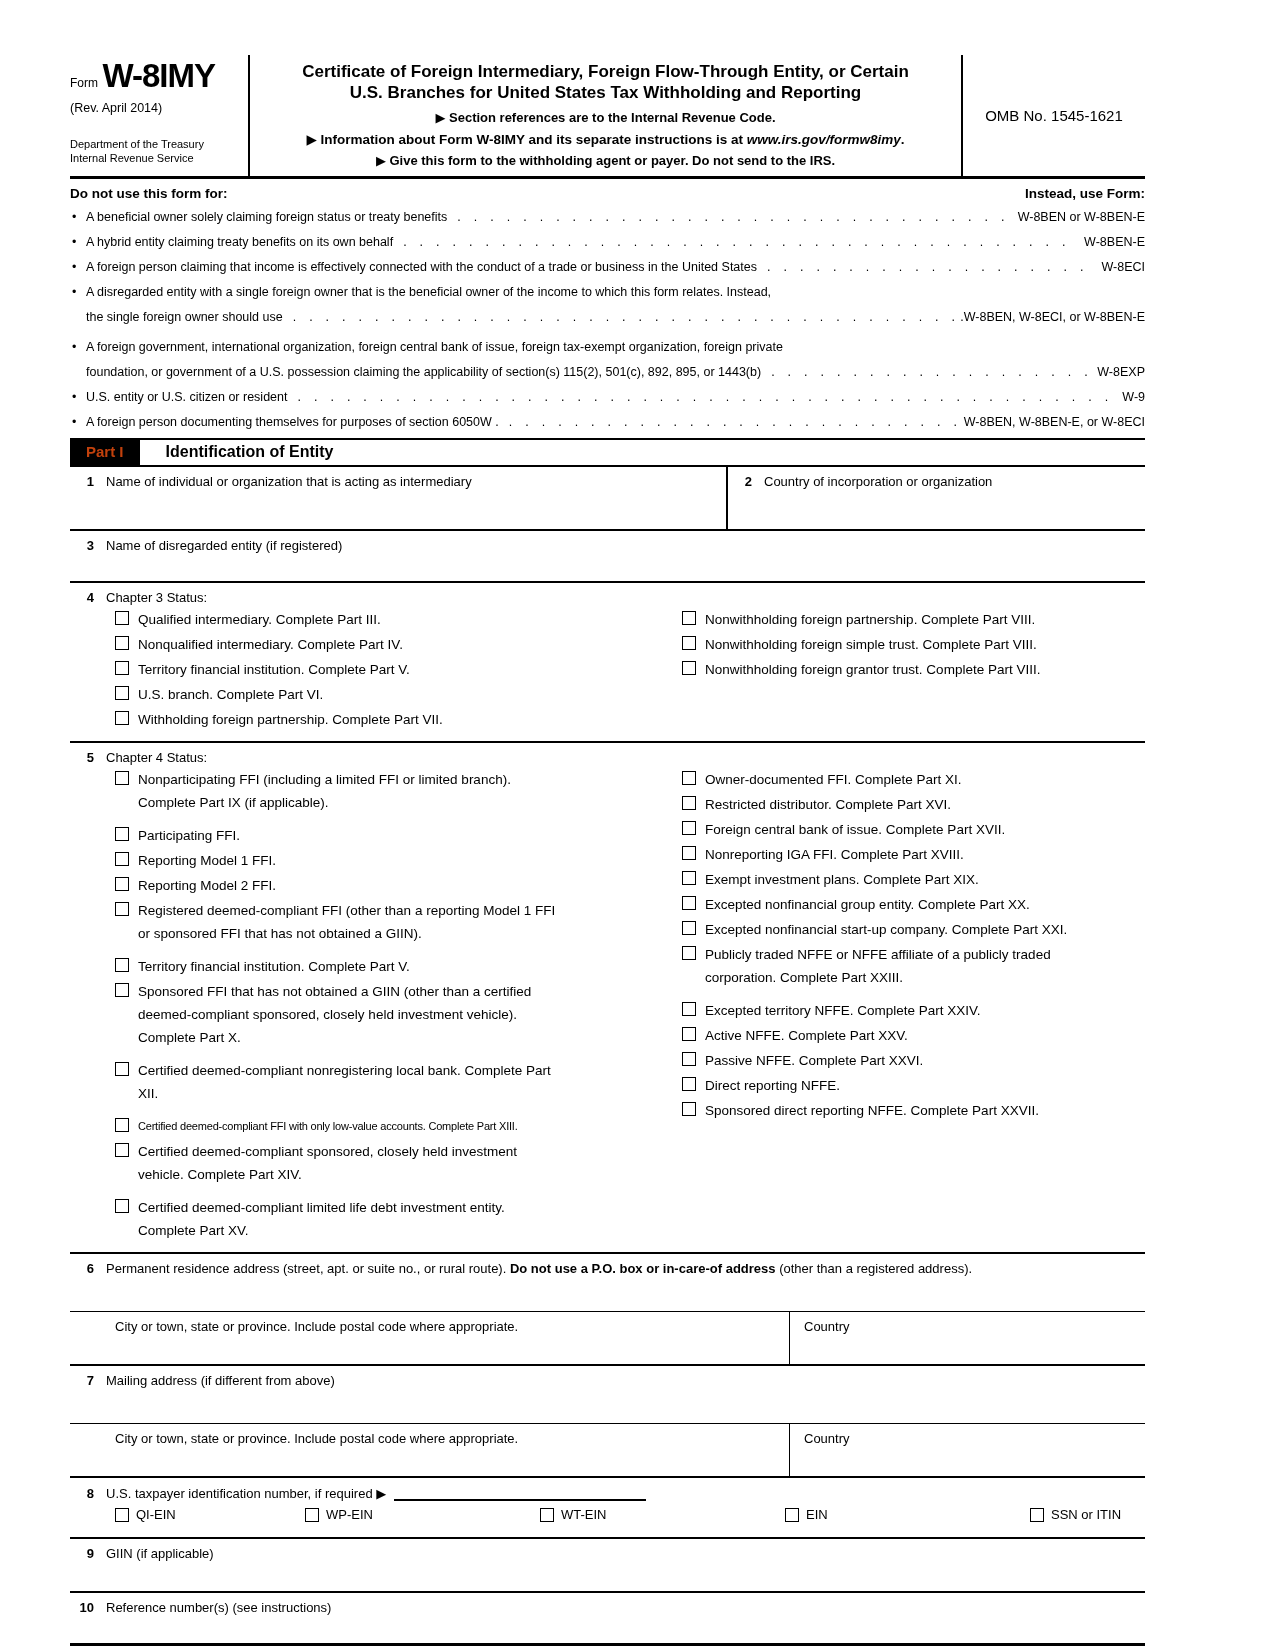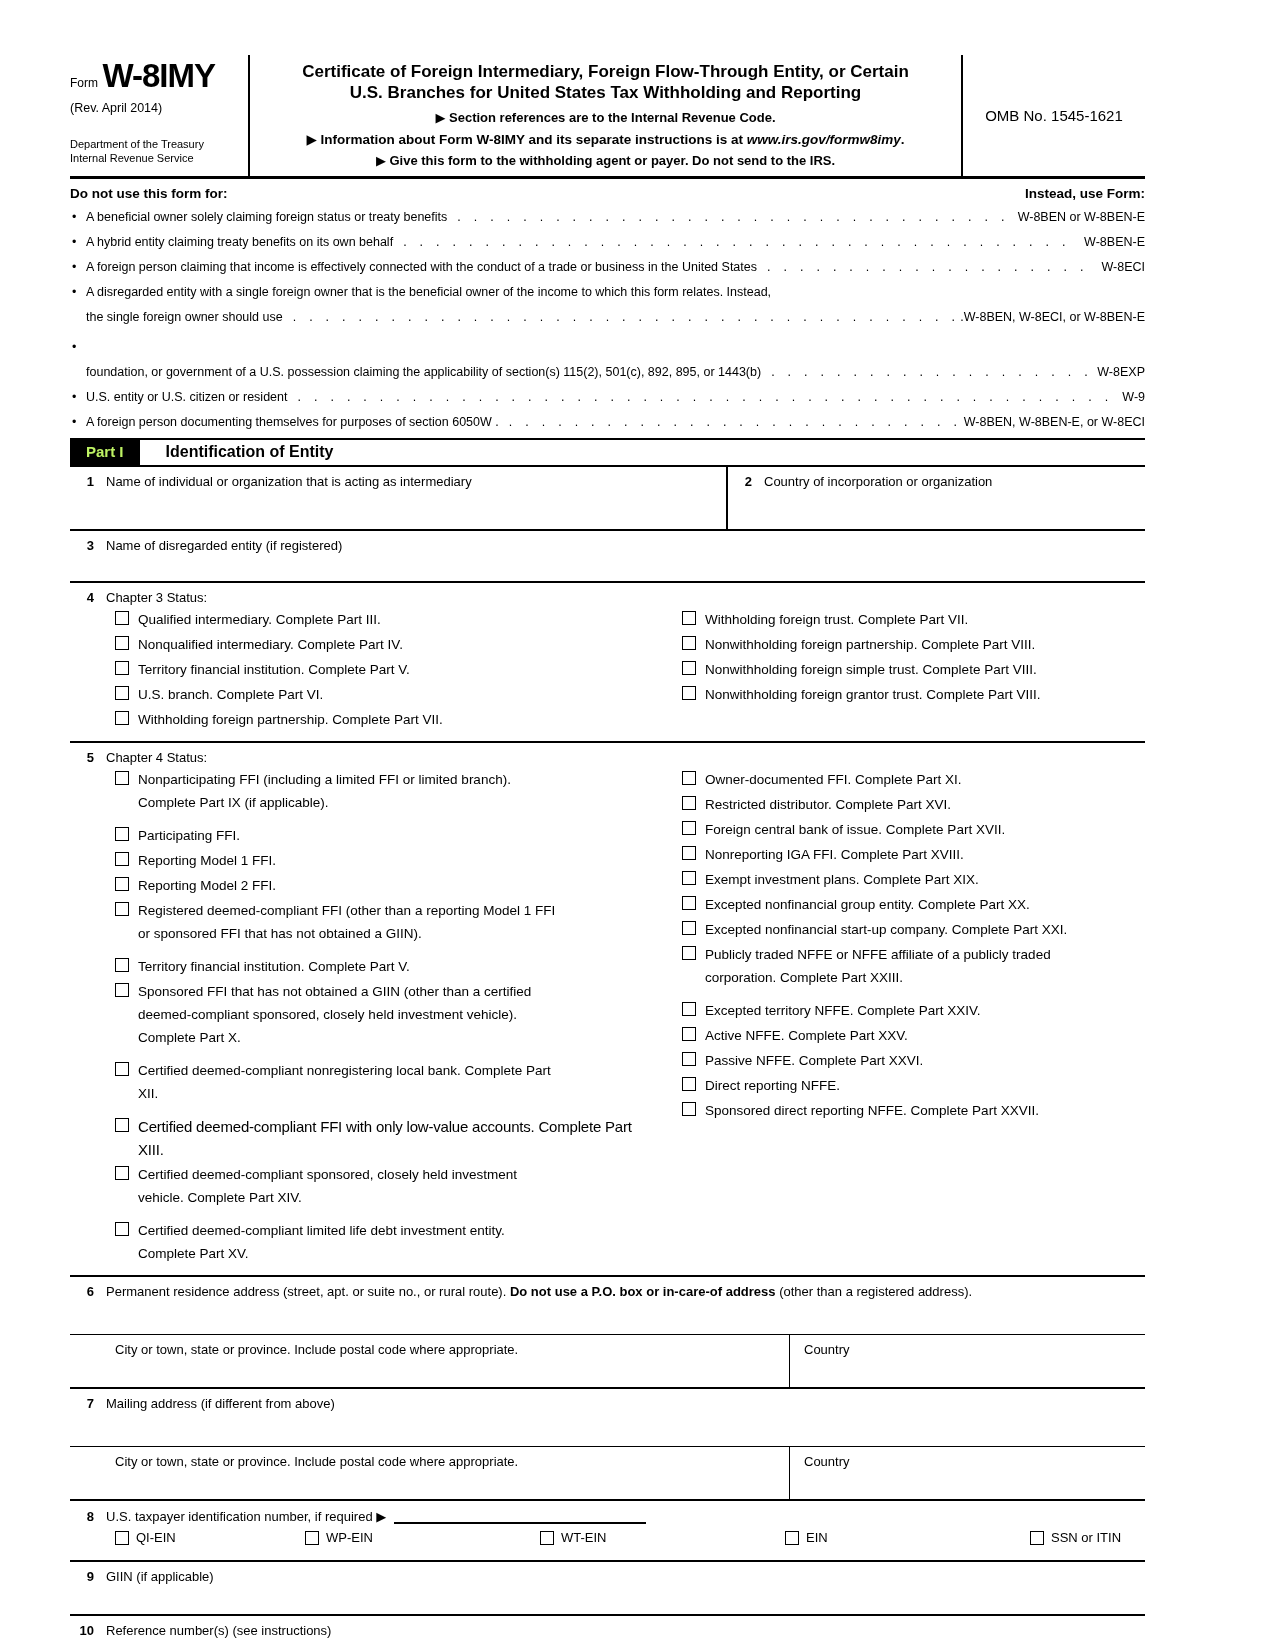--- a/index.html
+++ b/index.html
@@ -30,42 +30,42 @@
   .dnu-row { display:flex; align-items:baseline; }
   .dnu-bullet { width:16px; padding-left:2px; }
   .dnu-cont { padding-left:16px; }
   .dots { flex:1; overflow:hidden; white-space:nowrap; letter-spacing:13px; padding-left:10px; }
   .dots::after { content:"..........................................................................................."; }
   .dnu-form { white-space:nowrap; padding-left:6px; }
   .mt6 { margin-top:5px; }
 
   
   .part-bar { border-top:2px solid #000; border-bottom:2px solid #000; display:flex; align-items:stretch; margin-top:3px; }
-  .part-label { background:#000; color:#bef264; font-weight:bold; font-size:15px; padding:3px 16px 4px 16px; }
+  .part-label { background:#000; color:#c2410c; font-weight:bold; font-size:15px; padding:3px 16px 4px 16px; }
   .part-title { font-weight:bold; font-size:16px; padding:3px 0 4px 26px; }
 
   
   .frow { border-bottom:2px solid #000; }
   .fl { display:flex; font-size:13px; padding-top:7px; }
   .fnum { font-weight:bold; width:24px; padding-left:4px; flex:none; text-align:right; margin-right:12px; }
   .fnum.w2 { padding-left:0; }
   .row12 { display:flex; }
   .cell1 { width:658px; border-right:2px solid #000; padding-bottom:40px; }
   .cell2 { flex:1; }
   .row3 { padding-bottom:28px; }
 
   .chk-section { padding-bottom:8px; }
   .chk-cols { display:flex; margin-top:3px; }
   .col-l { width:600px; flex:none; padding-left:45px; }
   .col-r { flex:1; padding-left:12px; }
   .chk-item { display:flex; align-items:flex-start; margin-bottom:2px; }
   .chk-item.gap { margin-bottom:10px; }
   .box { width:14px; height:14px; border:1.5px solid #000; background:#fff; flex:none; margin-top:3px; margin-right:9px; }
   .chk-label { font-size:13.5px; line-height:23px; white-space:pre-line; }
-  .chk-label.condensed { font-size:15px; letter-spacing:-0.2px; }
+  .chk-label.condensed { font-size:11px; letter-spacing:-0.2px; }
   .col-l .chk-label { max-width:505px; }
   .col-r .chk-label { max-width:450px; }
 
   .f6-bold { font-weight:bold; }
   .addr-label-row { padding-bottom:35px; }
   .city-row { display:flex; border-top:1.5px solid #000; }
   .city-cell { width:720px; border-right:1.5px solid #000; font-size:13px; padding:7px 0 30px 45px; }
   .country-cell { flex:1; font-size:13px; padding:7px 0 30px 14px; }
 
   .row8 { padding-bottom:6px; }
@@ -142,20 +142,21 @@
           </div>
       <div class="dnu-row">
             <span class="dnu-cont">the single foreign owner should use</span>
             <span class="dots"></span>
             <span class="dnu-form">.W-8BEN, W-8ECI, or W-8BEN-E</span>
           </div>
     </div>
     <div class="dnu-item mt6">
       <div class="dnu-row">
             <span class="dnu-bullet">•</span>
+            <span>A foreign government, international organization, foreign central bank of issue, foreign tax-exempt organization, foreign private</span>
           </div>
       <div class="dnu-row">
             <span class="dnu-cont">foundation, or government of a U.S. possession claiming the applicability of section(s) 115(2), 501(c), 892, 895, or 1443(b)</span>
             <span class="dots"></span>
             <span class="dnu-form">W-8EXP</span>
           </div>
     </div>
     <div class="dnu-item">
       <div class="dnu-row">
             <span class="dnu-bullet">•</span>
@@ -225,24 +226,20 @@
               <span class="chk-label">U.S. branch. Complete Part VI.</span>
             </div>
         <div class="chk-item">
               <span class="box"></span>
               <span class="chk-label">Withholding foreign partnership. Complete Part VII.</span>
             </div>
       </div>
       <div class="col-r">
         <div class="chk-item">
               <span class="box"></span>
-              <span class="chk-label">Withholding foreign trust. Complete Part VII.</span>
-            </div>
-        <div class="chk-item">
-              <span class="box"></span>
               <span class="chk-label">Nonwithholding foreign partnership. Complete Part VIII.</span>
             </div>
         <div class="chk-item">
               <span class="box"></span>
               <span class="chk-label">Nonwithholding foreign simple trust. Complete Part VIII.</span>
             </div>
         <div class="chk-item">
               <span class="box"></span>
               <span class="chk-label">Nonwithholding foreign grantor trust. Complete Part VIII.</span>
             </div>

